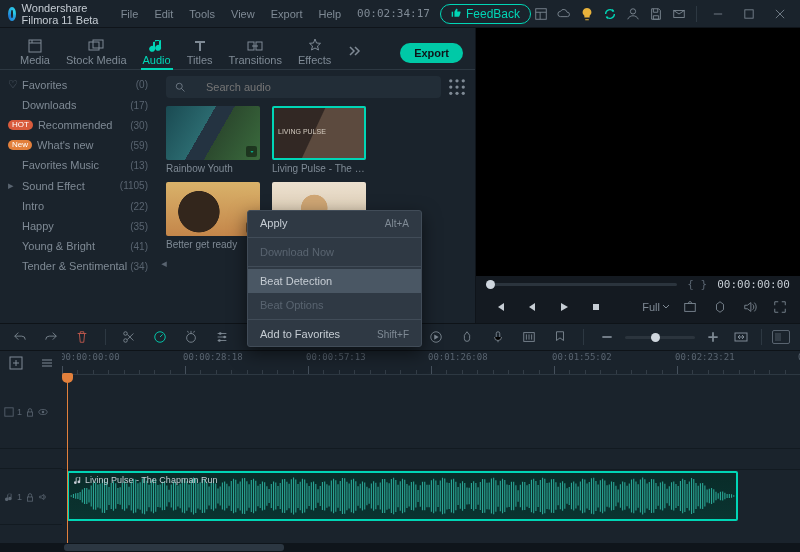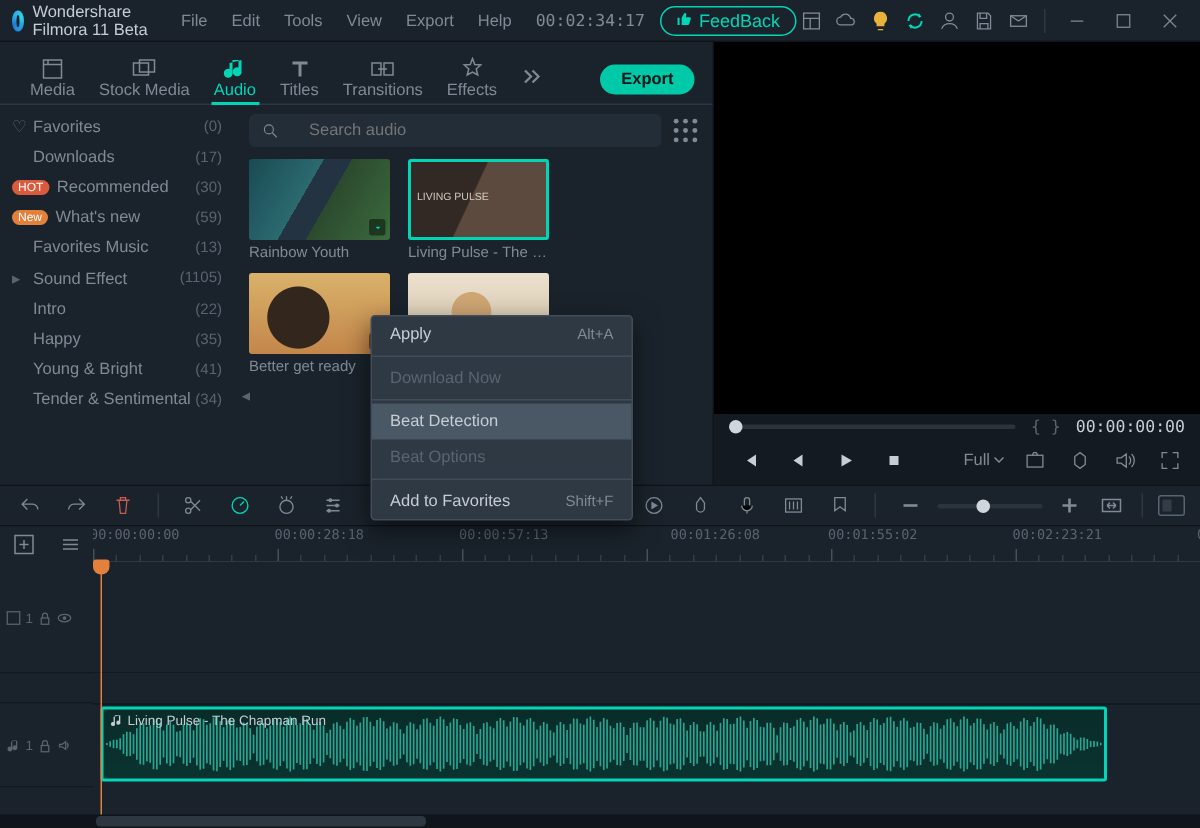--- a/index.html
+++ b/index.html
@@ -695,21 +695,21 @@
         <div class="tick-minor" style="left: 230.625px;"></div>
         <div class="tick-label" style="left: 244px;">00:00:57:13</div>
         <div class="tick-major" style="left: 246px;"></div>
         <div class="tick-minor" style="left: 261.375px;"></div>
         <div class="tick-minor" style="left: 276.75px;"></div>
         <div class="tick-minor" style="left: 292.125px;"></div>
         <div class="tick-minor" style="left: 307.5px;"></div>
         <div class="tick-minor" style="left: 322.875px;"></div>
         <div class="tick-minor" style="left: 338.25px;"></div>
         <div class="tick-minor" style="left: 353.625px;"></div>
-        <div class="tick-label" style="left: 385px;">00:01:26:08</div>
+        <div class="tick-label" style="left: 366px;">00:01:26:08</div>
         <div class="tick-major" style="left: 369px;"></div>
         <div class="tick-minor" style="left: 384.375px;"></div>
         <div class="tick-minor" style="left: 399.75px;"></div>
         <div class="tick-minor" style="left: 415.125px;"></div>
         <div class="tick-minor" style="left: 430.5px;"></div>
         <div class="tick-minor" style="left: 445.875px;"></div>
         <div class="tick-minor" style="left: 461.25px;"></div>
         <div class="tick-minor" style="left: 476.625px;"></div>
         <div class="tick-label" style="left: 490px;">00:01:55:02</div>
         <div class="tick-major" style="left: 492px;"></div>

